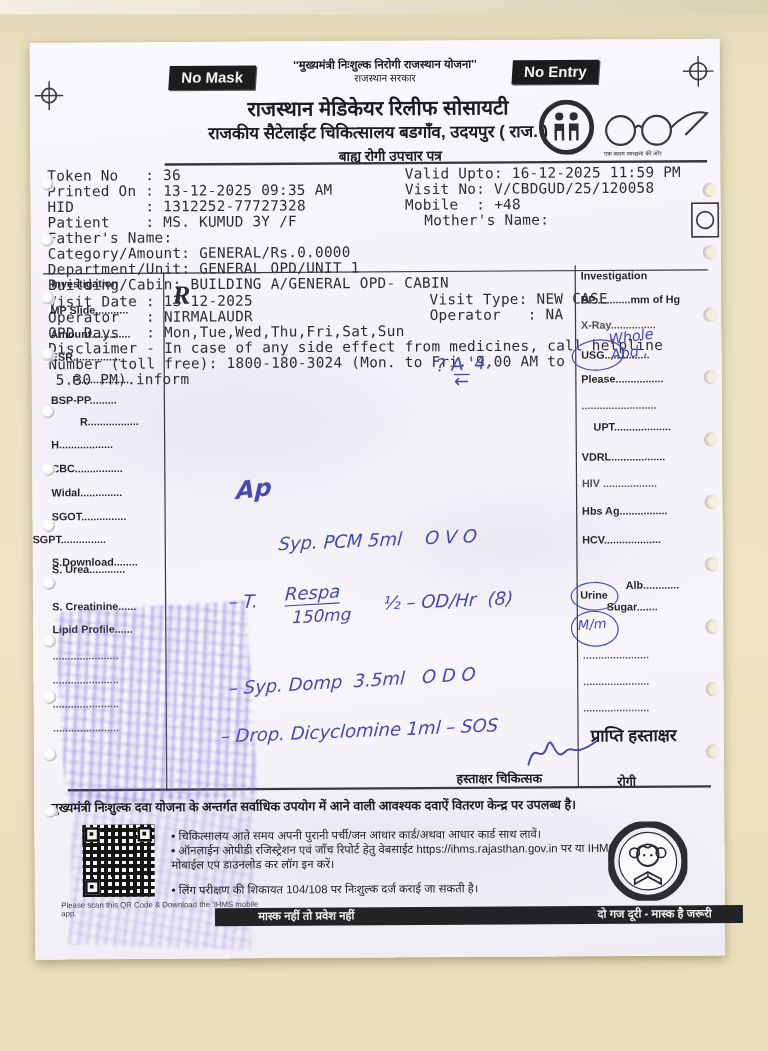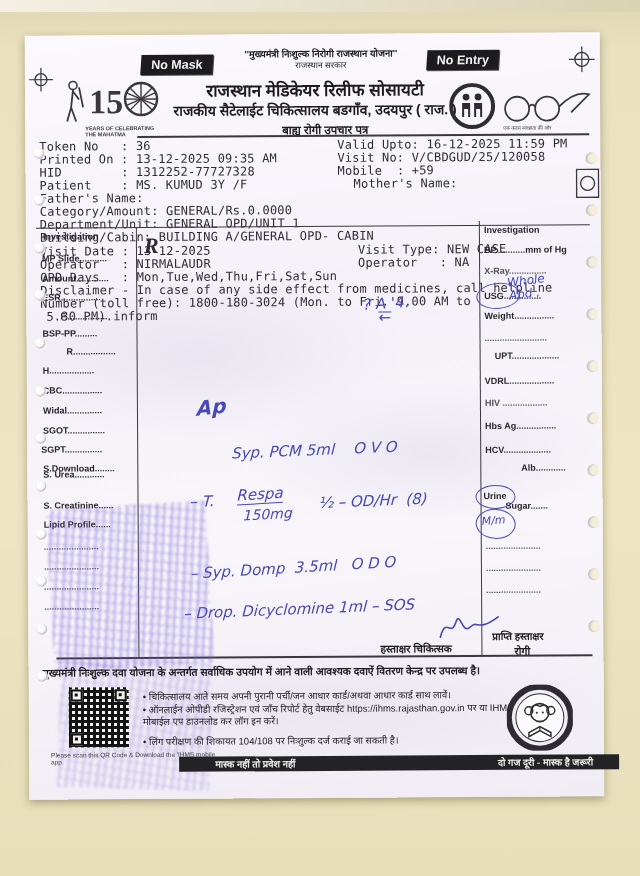--- a/index.html
+++ b/index.html
@@ -69,37 +69,20 @@
       <rect x="1" y="1" width="22" height="28" fill="none" stroke="#3c3a40" stroke-width="1.4"></rect>
       <circle cx="12" cy="15" r="7" fill="none" stroke="#3c3a40" stroke-width="1.4"></circle>
     </svg>
 
     <div class="abs blackbox" style="left:116px;top:20px;width:72px;height:20px">No Mask</div>
     <div class="abs blackbox" style="left:402px;top:17px;width:72px;height:20px">No Entry</div>
 
     <div class="abs hin" style="left:196px;top:13px;width:200px;text-align:center;font-size:9.5px;font-weight:bold">''मुख्यमंत्री निःशुल्क निरोगी राजस्थान योजना''</div>
     <div class="abs hin" style="left:236px;top:25px;width:120px;text-align:center;font-size:8.5px">राजस्थान सरकार</div>
 
-    <div class="abs" style="left:34px;top:40px;width:110px;height:66px">
-      <svg class="abs" style="left:0;top:2px" width="110" height="48">
-        <circle cx="14" cy="8" r="4" fill="none" stroke="#3a383e" stroke-width="1.6"></circle>
-        <path d="M14 12 L12 30 M14 14 L20 22 M12 30 L8 44 M12 30 L17 44 M20 10 L24 30" fill="none" stroke="#3a383e" stroke-width="1.8"></path>
-        <text x="30" y="36" font-family="Liberation Serif,serif" font-size="34" font-weight="bold" fill="#3a383e">15</text>
-        <circle cx="82" cy="22" r="16" fill="none" stroke="#3a383e" stroke-width="2.4"></circle>
-        <g stroke="#3a383e" stroke-width="1.4">
-          <line x1="82" y1="6" x2="82" y2="38"></line>
-            <line x1="66" y1="22" x2="98" y2="22"></line>
-          <line x1="71" y1="11" x2="93" y2="33"></line>
-            <line x1="93" y1="11" x2="71" y2="33"></line>
-          <line x1="68" y1="16" x2="96" y2="28"></line>
-            <line x1="96" y1="16" x2="68" y2="28"></line>
-        </g>
-      </svg>
-      <div class="abs" style="left:26px;top:50px;width:80px;font-size:5.5px;font-weight:bold;color:#3a383e;line-height:6px">YEARS OF CELEBRATING THE MAHATMA</div>
-    </div>
 
     <div class="abs hin" style="left:140px;top:44px;width:300px;text-align:center;font-size:17px;font-weight:bold">राजस्थान मेडिकेयर रिलीफ सोसायटी</div>
     <div class="abs hin" style="left:110px;top:66px;width:360px;text-align:center;font-size:14px;font-weight:bold">राजकीय सैटेलाईट चिकित्सालय बडगाँव, उदयपुर ( राज. )</div>
     <div class="abs hin" style="left:230px;top:88px;width:140px;text-align:center;font-size:11.5px;font-weight:bold">बाह्य रोगी उपचार पत्र</div>
 
     <svg class="abs" style="left:424px;top:50px" width="46" height="46">
       <circle cx="23" cy="23" r="21" fill="none" stroke="#2e2c32" stroke-width="4"></circle>
       <circle cx="17" cy="14" r="3.4" fill="#2e2c32"></circle>
         <circle cx="29" cy="14" r="3.4" fill="#2e2c32"></circle>
       <path d="M13 20 h8 v14 h-2 v-8 h-4 v8 h-2 z M25 20 h8 v14 h-2 v-8 h-4 v8 h-2 z" fill="#2e2c32"></path>
@@ -127,21 +110,21 @@
     <div class="abs mono" style="left:14px;top:196px">Building/Cabin: BUILDING A/GENERAL OPD- CABIN</div>
     <div class="abs mono" style="left:14px;top:210px">Visit Date : 13-12-2025</div>
     <div class="abs mono" style="left:14px;top:223px">Operator   : NIRMALAUDR</div>
     <div class="abs mono" style="left:14px;top:236px">OPD Days   : Mon,Tue,Wed,Thu,Fri,Sat,Sun</div>
     <div class="abs mono" style="left:14px;top:249px">Disclaimer - In case of any side effect from medicines, call helpline</div>
     <div class="abs mono" style="left:14px;top:262px">Number (toll free): 1800-180-3024 (Mon. to Fri. 9.00 AM to</div>
     <div class="abs mono" style="left:20px;top:275px">5.30 PM).inform</div>
 
     <div class="abs mono" style="left:312px;top:105px">Valid Upto: 16-12-2025 11:59 PM</div>
     <div class="abs mono" style="left:312px;top:118px">Visit No: V/CBDGUD/25/120058</div>
-    <div class="abs mono" style="left:312px;top:131px">Mobile  : +59</div>
+    <div class="abs mono" style="left:312px;top:131px">Mobile  : +48</div>
     <div class="abs mono" style="left:328px;top:144px">Mother's Name:</div>
     <div class="abs mono" style="left:332px;top:210px">Visit Type: NEW CASE</div>
     <div class="abs mono" style="left:332px;top:223px">Operator   : NA</div>
 
     <div class="abs" style="left:118px;top:198px;font-family:'Liberation Serif',serif;font-style:italic;font-weight:bold;font-size:22px;color:#2e2c32">R</div>
 
     <div class="abs rule" style="left:10px;top:192px;width:554px;height:1px"></div>
     <div class="abs rule" style="left:110px;top:192px;width:1px;height:431px"></div>
     <div class="abs rule" style="left:453px;top:188px;width:1px;height:435px"></div>
     <div class="abs rule" style="left:28px;top:622px;width:536px;height:2px"></div>
@@ -150,43 +133,43 @@
     <div class="abs lbl" style="left:16px;top:218px">MP Slide...........</div>
     <div class="abs lbl" style="left:16px;top:238px">Amount.............</div>
     <div class="abs lbl" style="left:16px;top:257px">ESR................</div>
     <div class="abs lbl" style="left:34px;top:276px">F.................</div>
     <div class="abs lbl" style="left:16px;top:293px">BSP-PP.........</div>
     <div class="abs lbl" style="left:40px;top:311px">R.................</div>
     <div class="abs lbl" style="left:16px;top:330px">H..................</div>
     <div class="abs lbl" style="left:16px;top:350px">CBC................</div>
     <div class="abs lbl" style="left:16px;top:370px">Widal..............</div>
     <div class="abs lbl" style="left:16px;top:390px">SGOT...............</div>
-    <div class="abs lbl" style="left:14px;top:409px">SGPT...............</div>
+    <div class="abs lbl" style="left:0;top:409px">SGPT...............</div>
     <div class="abs lbl" style="left:16px;top:428px">S.Download........</div>
     <div class="abs lbl" style="left:16px;top:434px">S. Urea............</div>
     <div class="abs lbl" style="left:16px;top:465px">S. Creatinine......</div>
     <div class="abs lbl" style="left:16px;top:484px">Lipid Profile......</div>
     <div class="abs lbl dim" style="left:16px;top:506px">......................</div>
     <div class="abs lbl dim" style="left:16px;top:526px">......................</div>
     <div class="abs lbl dim" style="left:16px;top:546px">......................</div>
     <div class="abs lbl dim" style="left:16px;top:566px">......................</div>
 
     <div class="abs lbl" style="left:458px;top:192px">Investigation</div>
     <div class="abs lbl" style="left:458px;top:212px">BP............mm of Hg</div>
     <div class="abs lbl dim" style="left:458px;top:233px">X-Ray...............</div>
     <div class="abs lbl" style="left:458px;top:258px">USG...............</div>
     <div class="abs oval" style="left:450px;top:250px;width:42px;height:24px;transform:rotate(-5deg)"></div>
-    <div class="abs lbl" style="left:458px;top:278px">Weight................</div>
+    <div class="abs lbl" style="left:458px;top:278px">Please................</div>
     <div class="abs lbl dim" style="left:458px;top:300px">.........................</div>
     <div class="abs lbl" style="left:468px;top:318px">UPT...................</div>
     <div class="abs lbl" style="left:458px;top:343px">VDRL..................</div>
     <div class="abs lbl dim" style="left:458px;top:365px">HIV ..................</div>
     <div class="abs lbl" style="left:458px;top:388px">Hbs Ag................</div>
     <div class="abs lbl" style="left:458px;top:412px">HCV...................</div>
-    <div class="abs lbl" style="left:494px;top:430px">Alb............</div>
+    <div class="abs lbl" style="left:494px;top:450px">Alb............</div>
     <div class="abs lbl" style="left:456px;top:458px">Urine</div>
     <div class="abs oval" style="left:448px;top:452px;width:38px;height:22px"></div>
     <div class="abs lbl" style="left:478px;top:468px">Sugar.......</div>
     <div class="abs ink hw" style="left:454px;top:482px;font-size:11px;transform:rotate(-4deg)">M/m</div>
     <div class="abs oval" style="left:448px;top:476px;width:38px;height:28px;transform:rotate(4deg)"></div>
     <div class="abs lbl dim" style="left:458px;top:508px">......................</div>
     <div class="abs lbl dim" style="left:458px;top:530px">......................</div>
     <div class="abs lbl dim" style="left:458px;top:552px">......................</div>
 
     <div class="abs ink hw" style="left:482px;top:244px;font-size:12px;white-space:pre-line;transform:rotate(-7deg);line-height:13px">Whole
@@ -205,21 +188,21 @@
     <div class="abs ink hw" style="left:292px;top:460px;font-size:15px;transform:rotate(-2deg) skewX(-6deg)">½ – OD/Hr  (8)</div>
 
     <div class="abs ink hw" style="left:163px;top:530px;font-size:15px;transform:rotate(-3deg) skewX(-6deg)">– Syp. Domp  3.5ml   O D O</div>
     <div class="abs ink hw" style="left:156px;top:570px;font-size:15px;transform:rotate(-2deg) skewX(-6deg)">– Drop. Dicyclomine 1ml – SOS</div>
 
     <svg class="abs" style="left:408px;top:576px" width="64" height="34">
       <path d="M4 28 C10 6 14 30 20 12 C24 2 26 26 34 18 C42 10 40 24 62 8" fill="none" stroke="#4747b6" stroke-width="1.6" stroke-linecap="round"></path>
     </svg>
 
     <div class="abs hin" style="left:352px;top:608px;font-size:10.5px;font-weight:bold">हस्ताक्षर चिकित्सक</div>
-    <div class="abs hin" style="left:464px;top:596px;font-size:10px;font-weight:bold">प्राप्ति हस्ताक्षर</div>
+    <div class="abs hin" style="left:464px;top:570px;font-size:14px;font-weight:bold">प्राप्ति हस्ताक्षर</div>
     <div class="abs hin" style="left:486px;top:611px;font-size:10.5px;font-weight:bold">रोगी</div>
 
     <div class="abs stamp" style="left:22px;top:470px;width:160px;height:162px;transform:rotate(-3deg);opacity:.85"></div>
     <div class="abs stamp" style="left:30px;top:626px;width:152px;height:128px;transform:rotate(2deg);opacity:.5"></div>
 
     <div class="abs hin" style="left:14px;top:630px;width:552px;font-size:10.5px;font-weight:bold">मुख्यमंत्री निःशुल्क दवा योजना के अन्तर्गत सर्वाधिक उपयोग में आने वाली आवश्यक दवाऐं वितरण केन्द्र पर उपलब्ध है।</div>
 
     <div class="abs qr" style="left:40px;top:652px;width:60px;height:60px">
       <div class="abs finder" style="left:2px;top:2px"></div>
       <div class="abs finder" style="left:46px;top:2px"></div>

